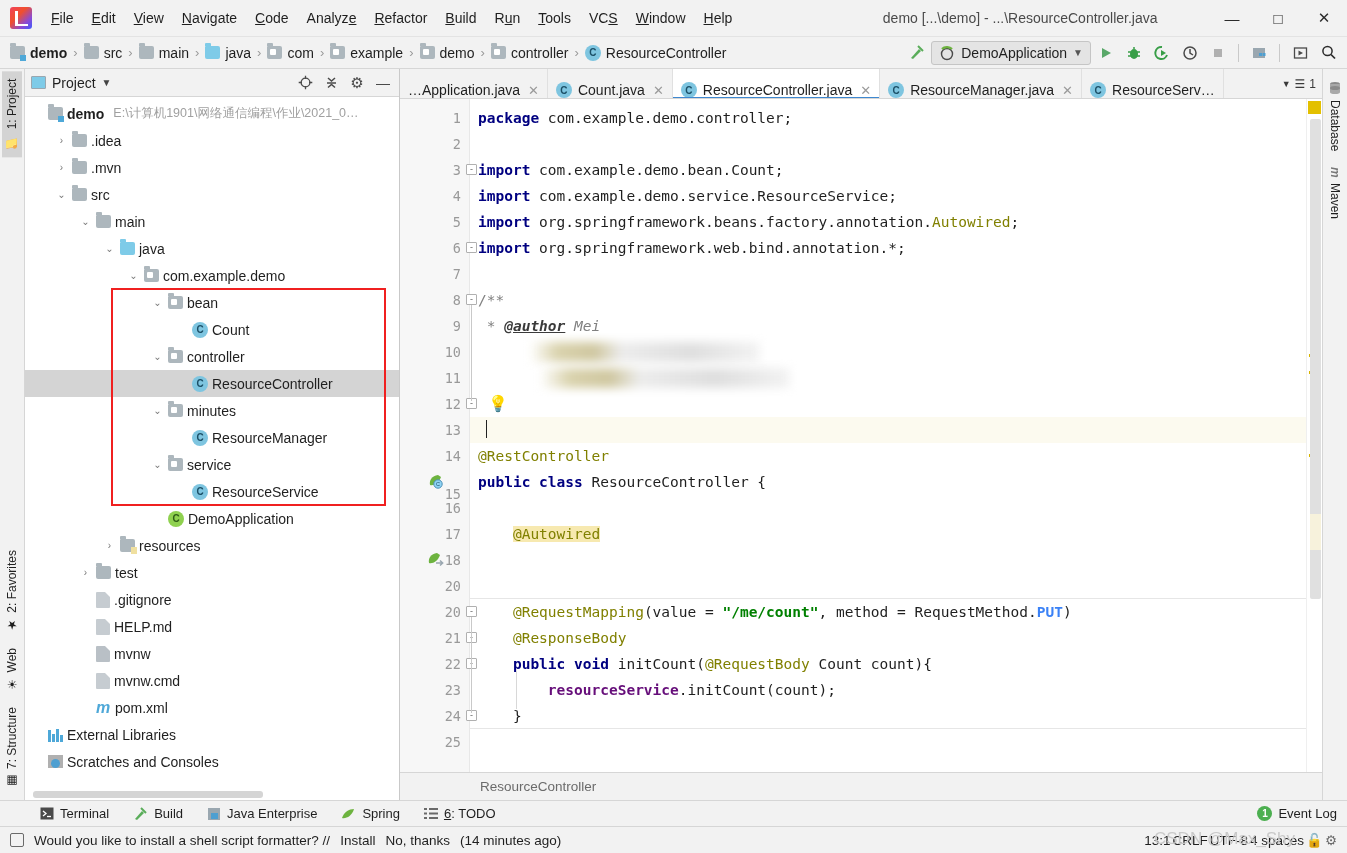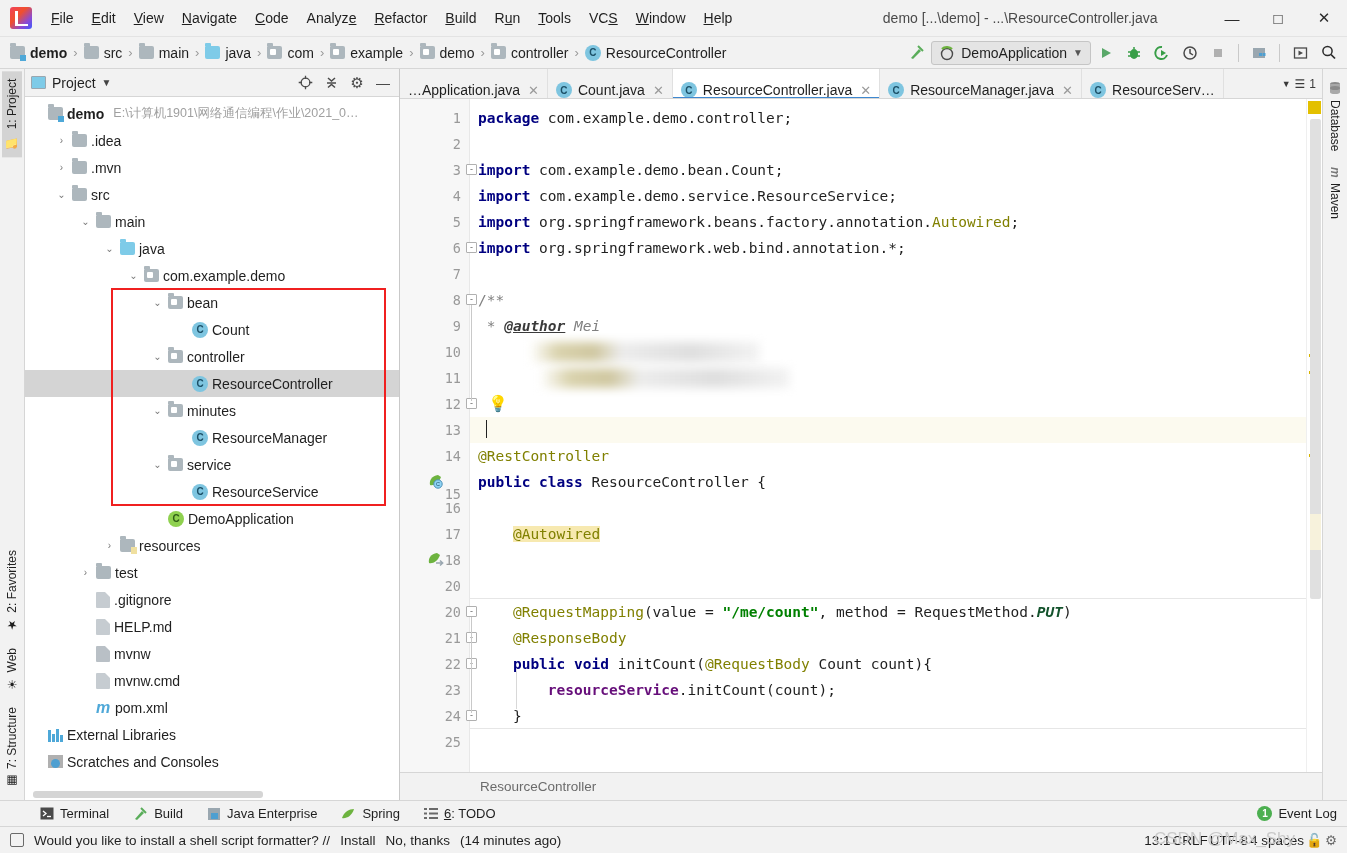--- a/index.html
+++ b/index.html
@@ -135,21 +135,21 @@
   .fold { position:absolute; left:66px; width:11px;height:11px; border:1px solid #b0b0b0;
           background:#fff; color:#666; font-size:9px; line-height:9px; text-align:center;
           border-radius:1px; }
   .foldline { position:absolute; left:71px; width:1px; background:#c9c9c9; }
   .indent-guide{ position:absolute; width:1px; background:#d8d8d8; }
 
   .kw   { color:#000080; font-weight:bold; }
   .ann  { color:#808000; }
   .str  { color:#008000; font-weight:bold; }
   .fld  { color:#660e7a; font-weight:bold; }
-  .stat { color:#14532d; font-weight:bold; font-style:italic; }
+  .stat { color:#3b82f6; font-weight:bold; }
   .cmt  { color:#808080; }
   .cmt-tag { color:#3a3a3a; font-weight:bold; font-style:italic; text-decoration:underline; }
   .cmt-val { color:#808080; font-style:italic; }
   .hl-aw { background:#f7e9b0; }
   .plain{ color:#1f1f1f; }
 
   .blur { position:absolute; filter:blur(5px); }
 
   .marker-bar { width:16px; background:#fff; flex:none; position:relative; border-left:1px solid #efefef; }
   .marker-bar .mk { position:absolute; left:2px; width:12px; height:3px; background:#d8b400; }

